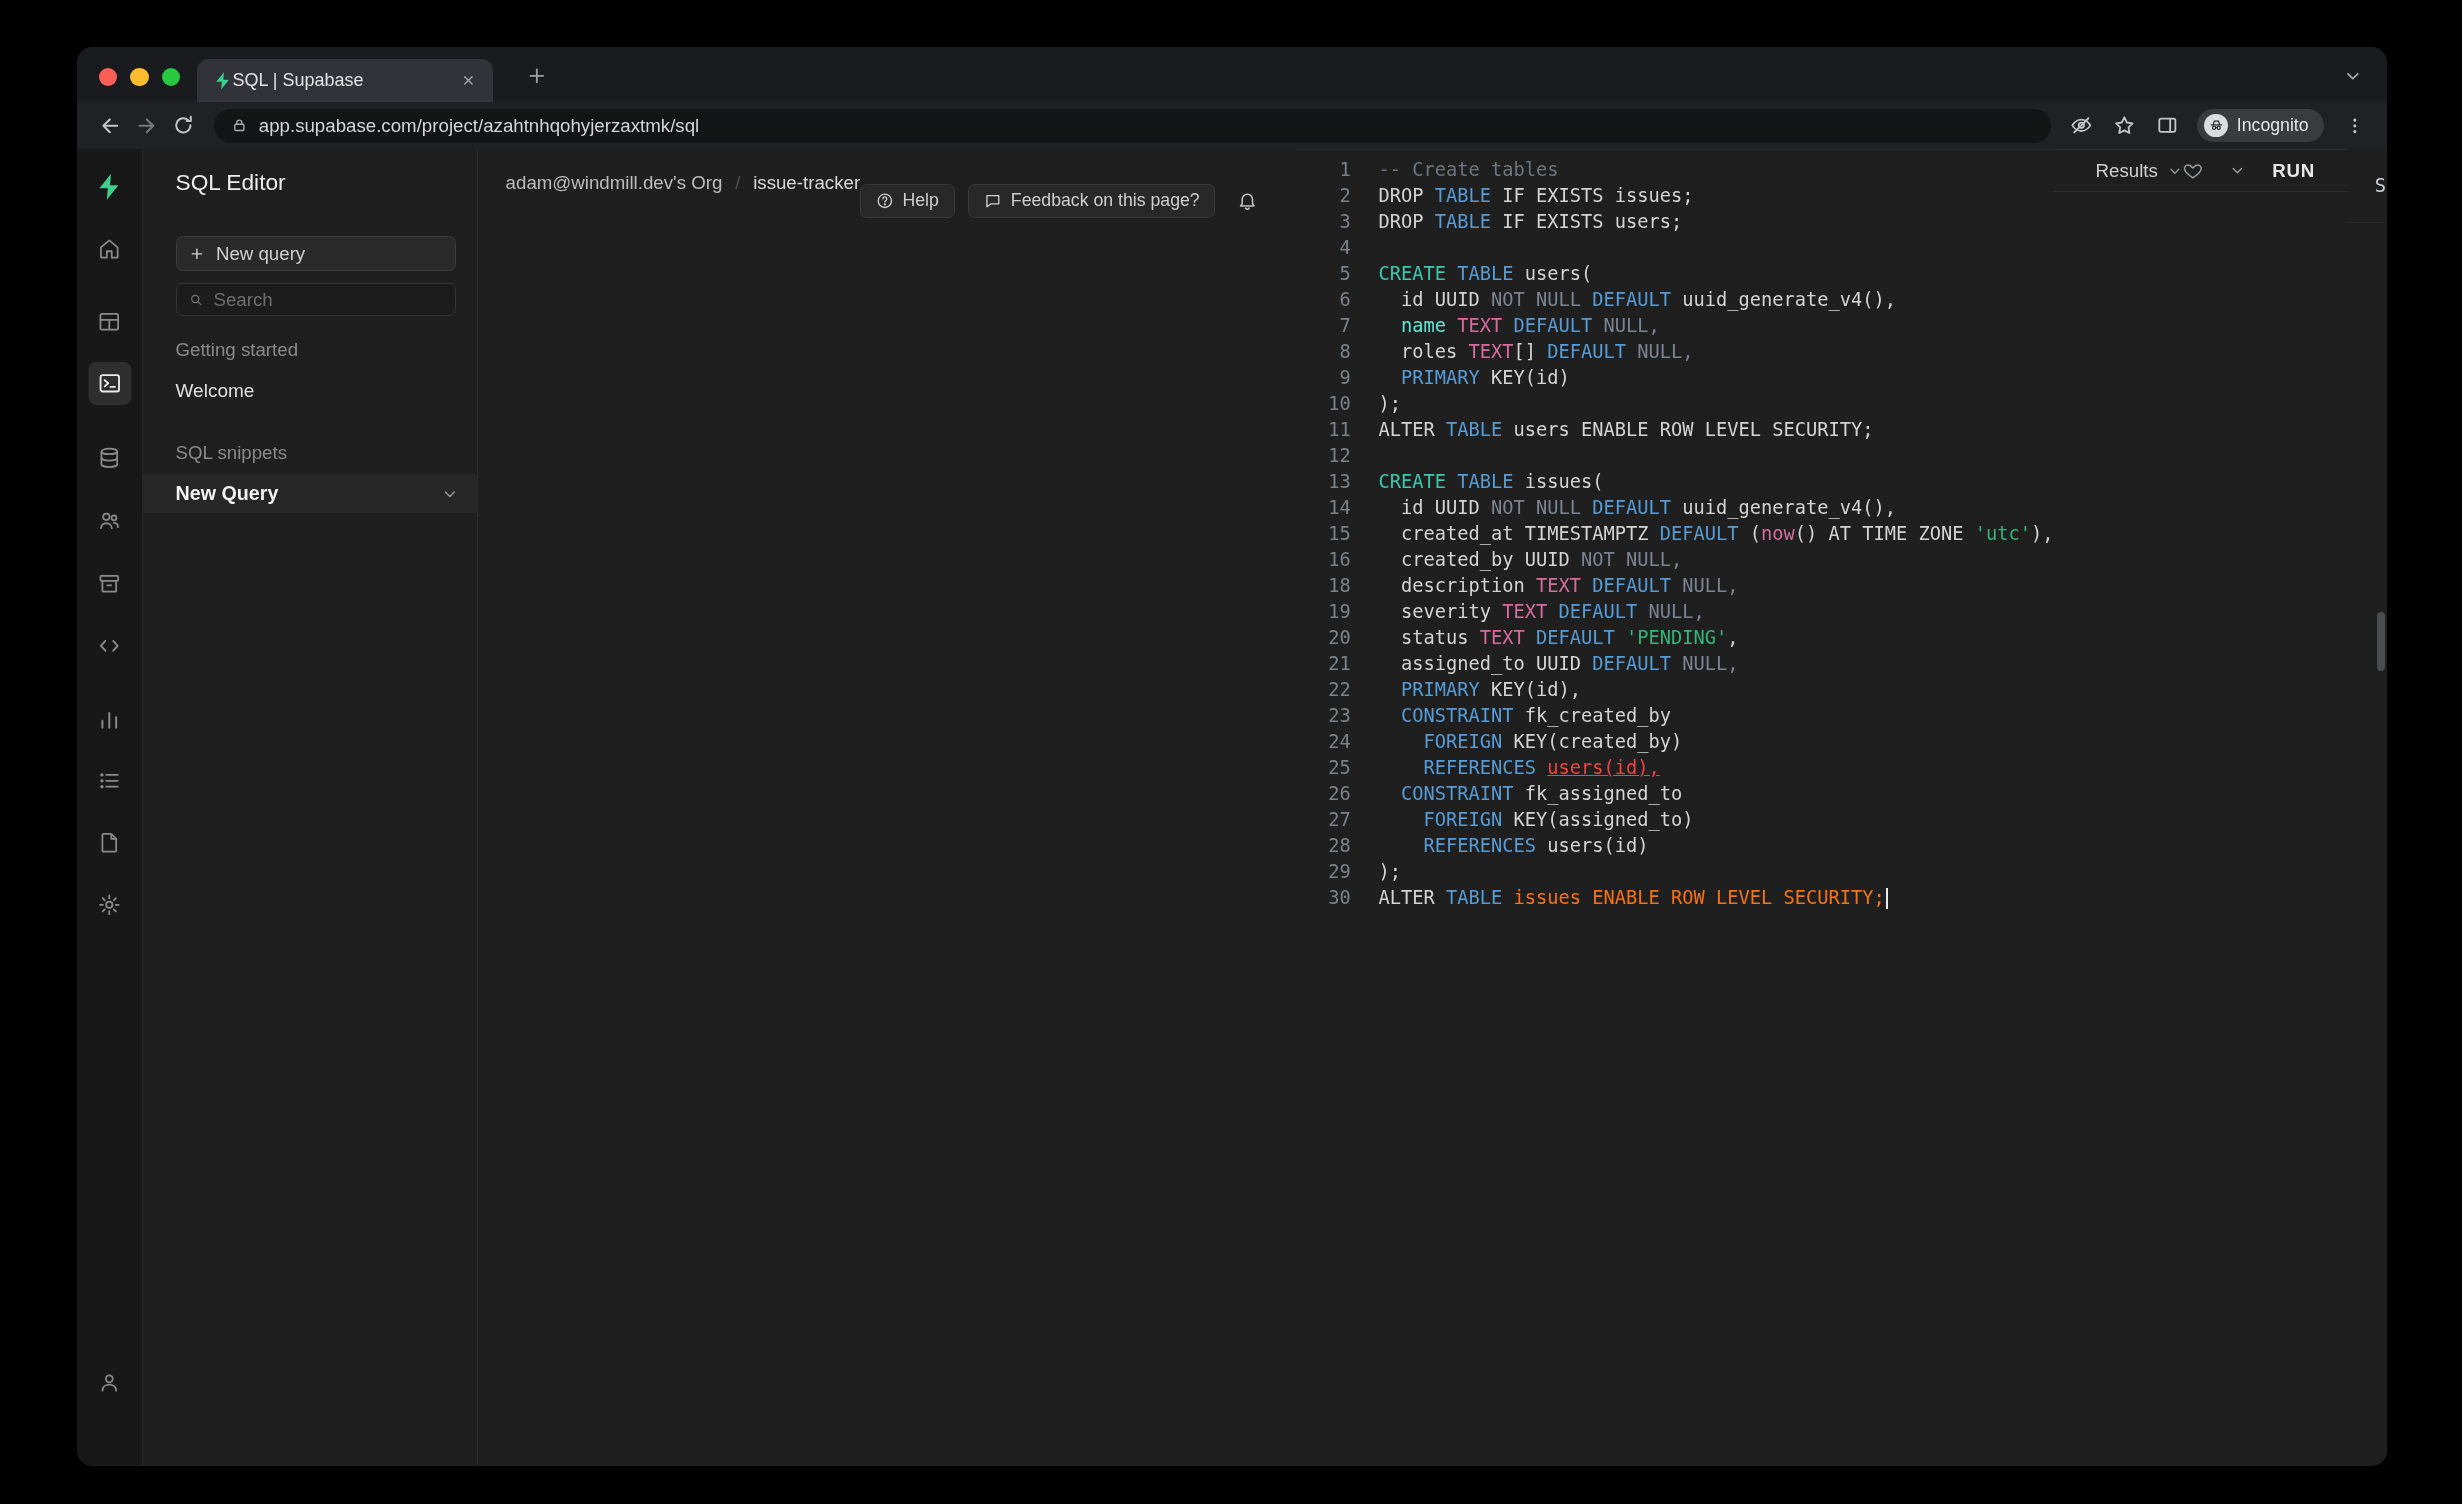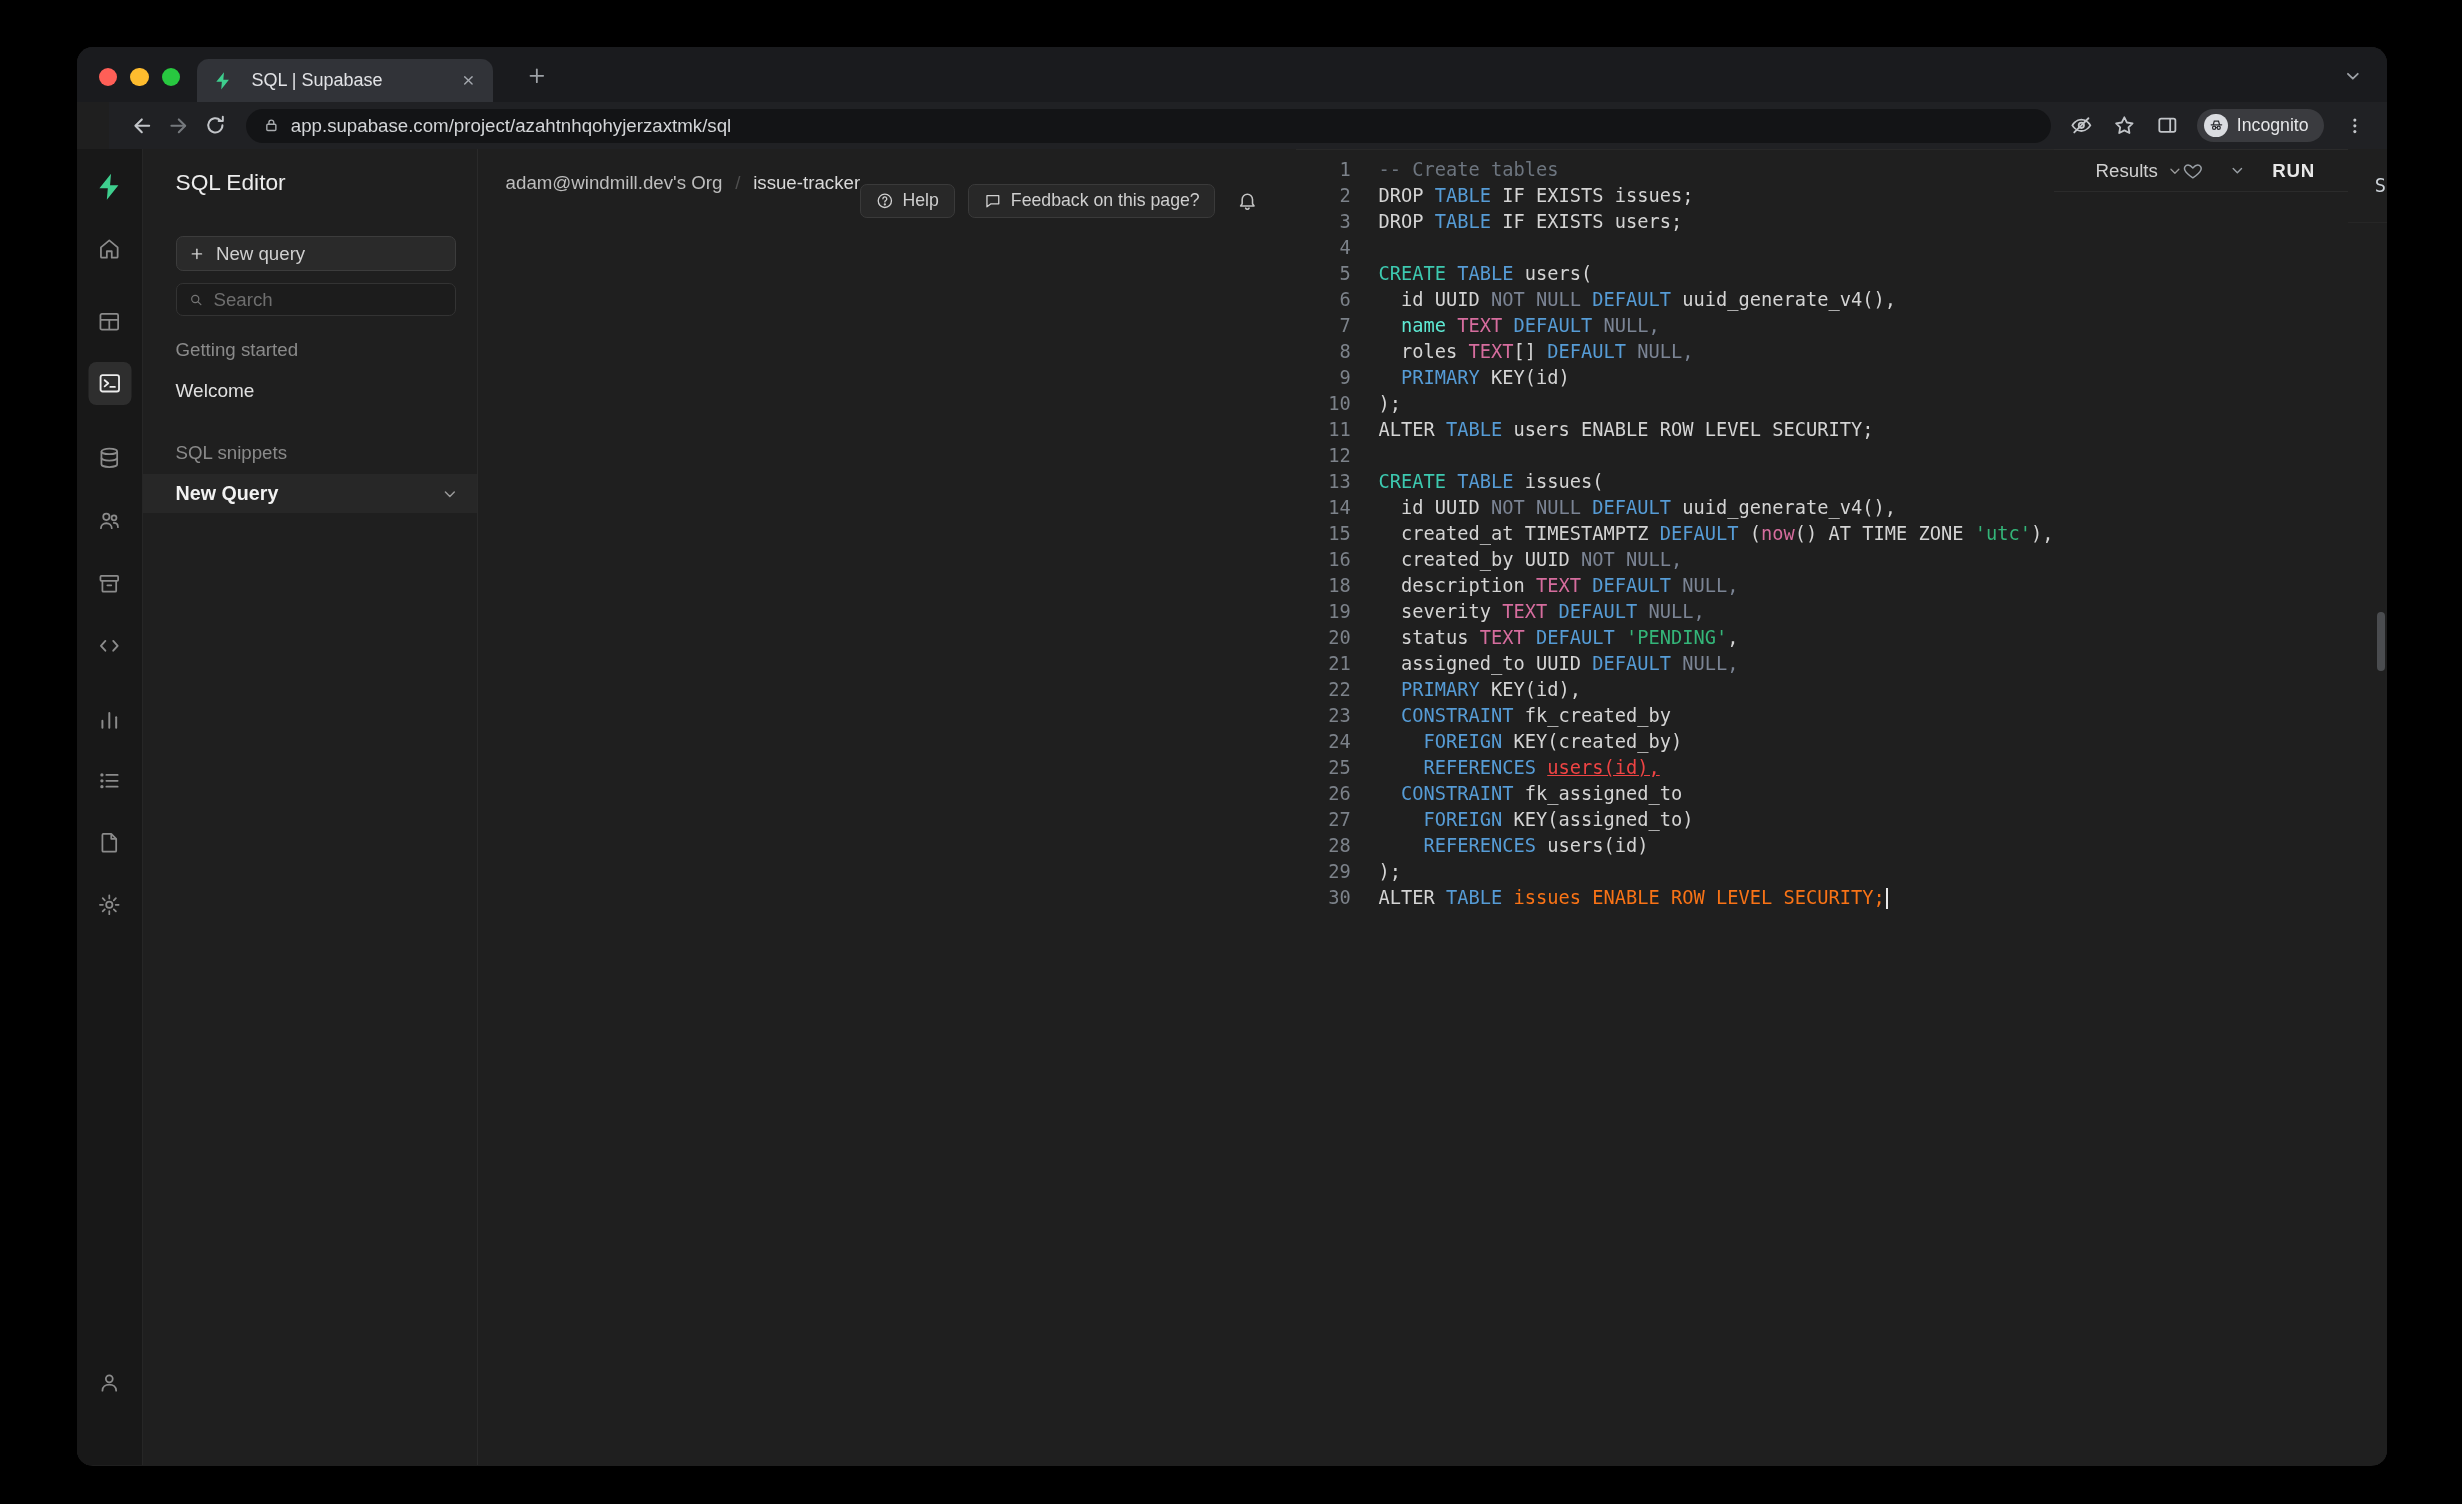--- a/index.html
+++ b/index.html
@@ -7,28 +7,28 @@
 
   .window { position:absolute; left:77px; top:47px; width:2310px; height:1419px; border-radius:15.8px; overflow:hidden; background:#1f1f1f; }
 
   
   .tabstrip { height:55px; background:#1a1b1e; position:relative; }
   .traffic { position:absolute; top:20.7px; left:21.7px; display:flex; gap:12.8px; }
   .dot { width:18.7px; height:18.7px; border-radius:50%; }
   .dot.red { background:var(--t-red,#ff5f57); }
   .dot.yellow { background:var(--t-yellow,#febc2e); }
   .dot.green { background:var(--t-green,#28c840); }
-  .tab { position:absolute; left:120px; bottom:0; width:296px; height:43px; background:#313338; border-radius:11.8px 11.8px 0 0; display:flex; align-items:center; gap:19px; padding:0 11.8px 0 15.8px; }
+  .tab { position:absolute; left:120px; bottom:0; width:296px; height:43px; background:#313338; border-radius:11.8px 11.8px 0 0; display:flex; align-items:center; gap:0; padding:0 11.8px 0 15.8px; }
   .tab-title { font-size:18px; color:#e2e3e6; white-space:nowrap; overflow:hidden; flex:1; }
   .icon-btn { display:flex; align-items:center; justify-content:center; color:#a6aab0; }
   .tab-close { width:25.6px; height:25.6px; border-radius:50%; flex:none; }
   .newtab { position:absolute; left:445px; top:13.8px; width:29.6px; height:29.6px; color:#9da1a6; }
   .strip-chevron { position:absolute; right:21.7px; top:15.8px; width:25.6px; height:25.6px; color:#9da1a6; }
 
-  .toolbar { height:47px; background:#202124; display:flex; align-items:center; padding:0 13.8px;margin-left:32px; }
+  .toolbar { height:47px; background:#202124; display:flex; align-items:center; padding:0 13.8px; }
   .nav-icon { width:37px; height:37px; border-radius:50%; color:#c2c5c9; display:flex; align-items:center; justify-content:center; flex:none; }
   .nav-icon.dim { color:#75797d; }
   .omnibox { flex:1; height:34px; background:#131416; border-radius:17.7px; display:flex; align-items:center; gap:10.8px; padding:0 17.7px; margin:0 11.8px; }
   .url-text { font-size:18.7px; color:#d3d5d8; white-space:nowrap; }
   .tb-right { display:flex; align-items:center; gap:5.9px; }
   .incog-chip { height:33px; border-radius:16.7px; background:#3a3b3f; display:flex; align-items:center; gap:8.9px; padding:0 15.8px 0 6.9px; margin:0 5.9px; }
   .incog-ico { width:23.6px; height:23.6px; border-radius:50%; background:#dadce0; color:#2b2c2f; display:flex; align-items:center; justify-content:center; }
   .incog-label { font-size:17.7px; color:#e6e7e9; }
 
   

